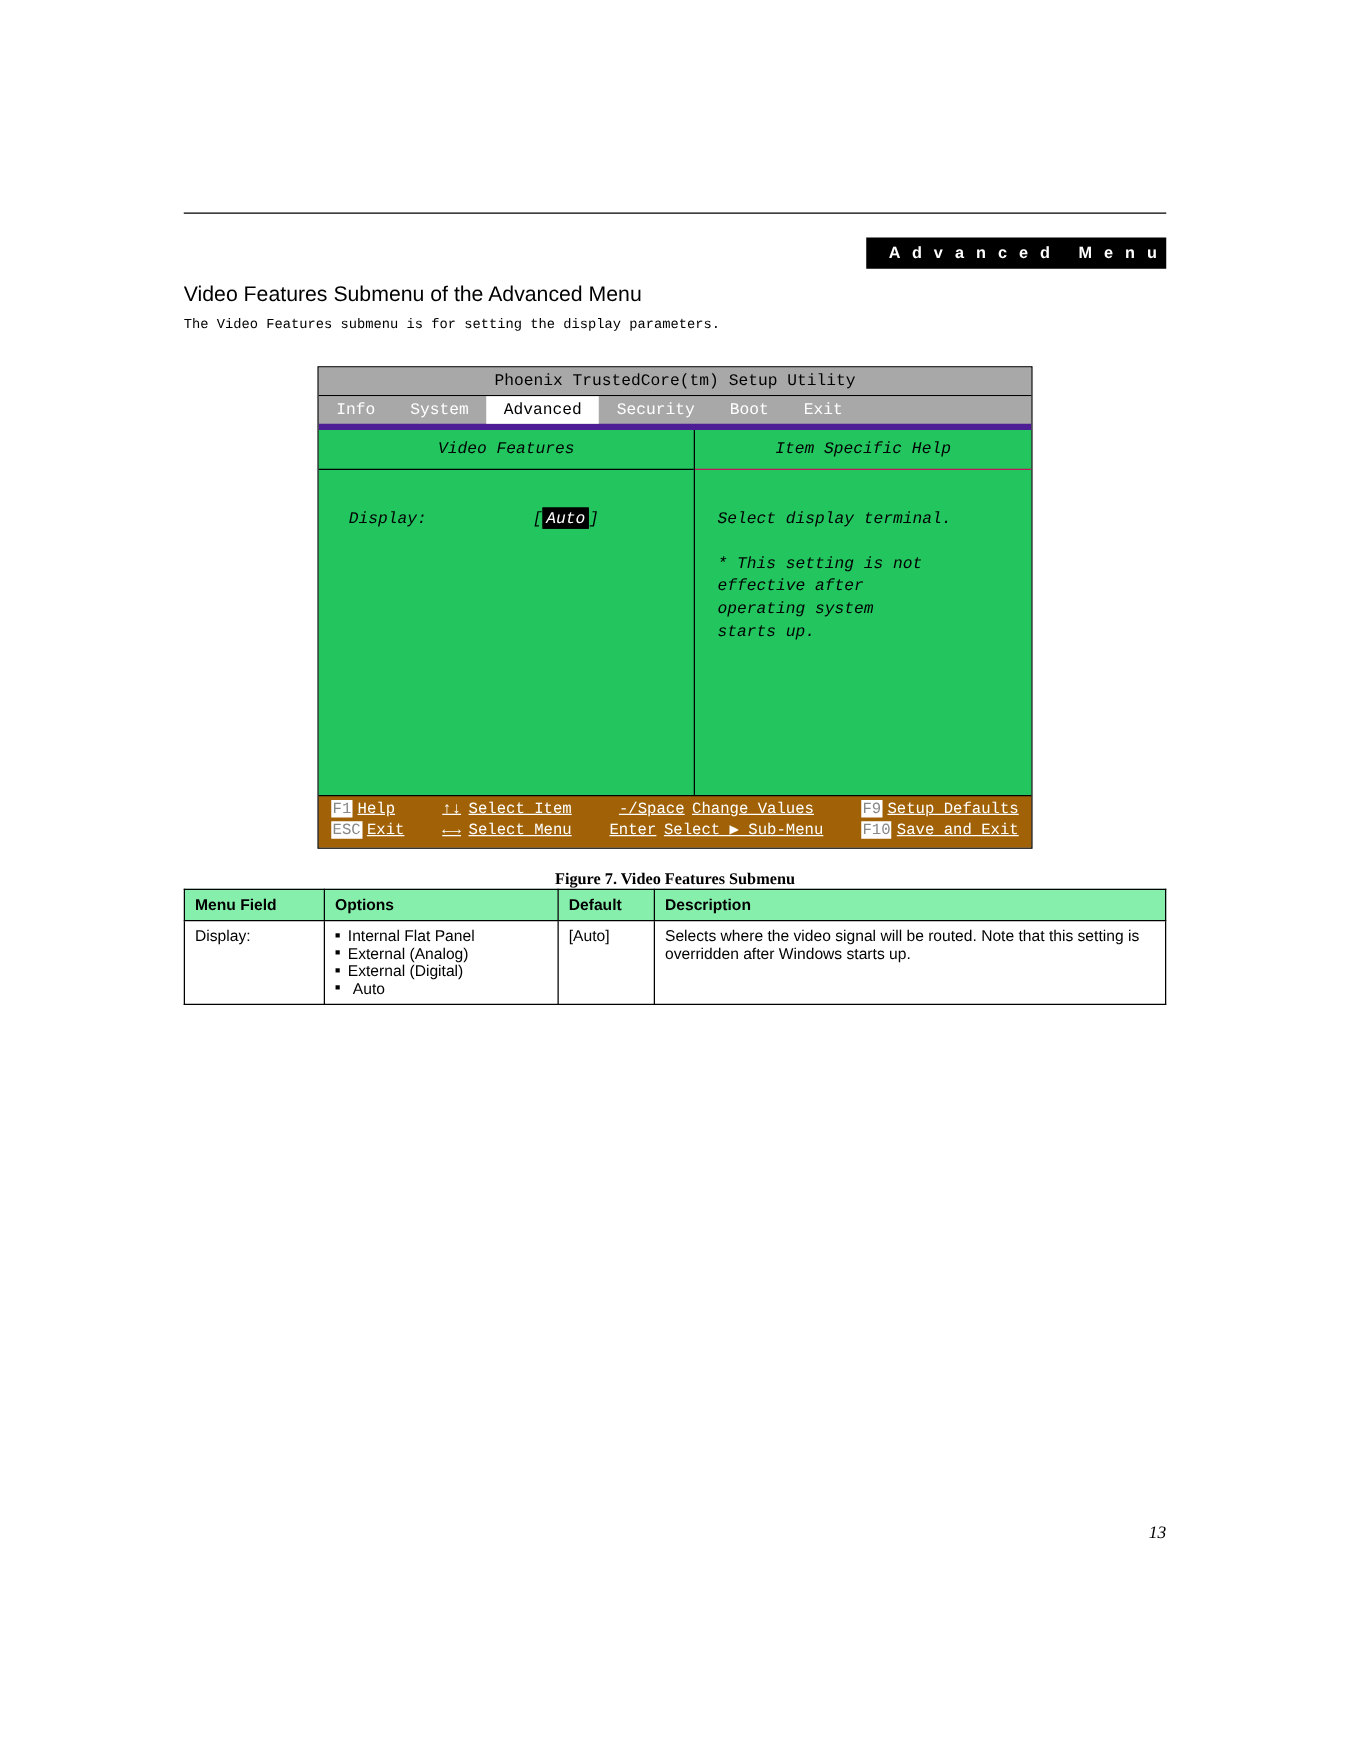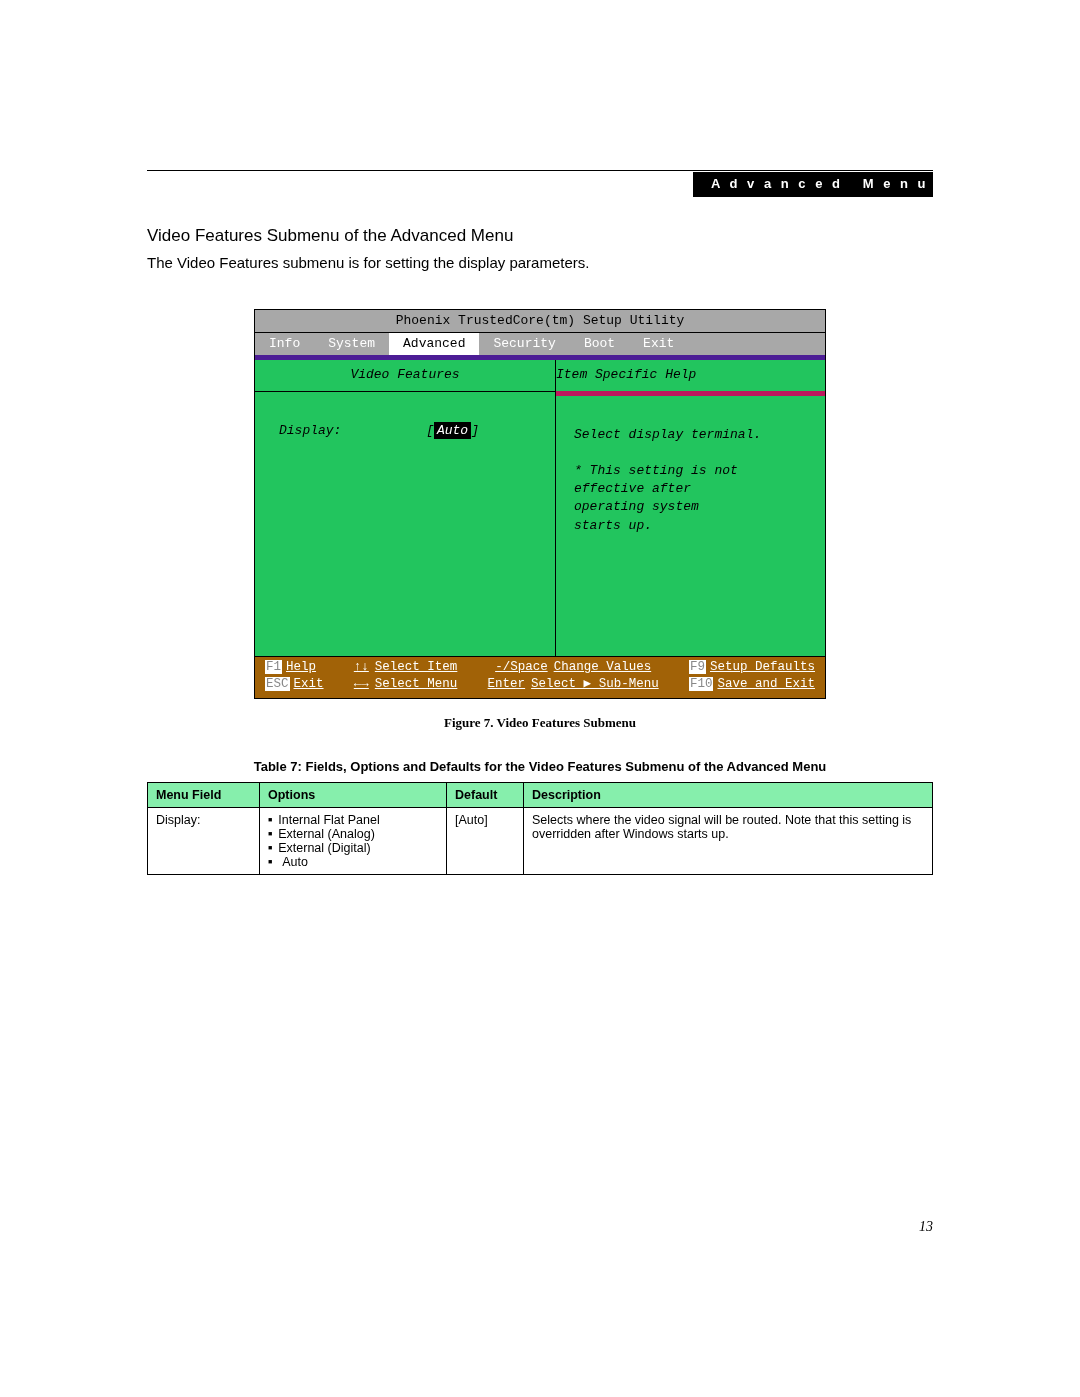--- a/index.html
+++ b/index.html
@@ -19,21 +19,21 @@
   .header-line {
     position: absolute;
     left: 147px;
     right: 147px;
     top: 170px;
     border-top: 1px solid #000;
   }
   .header-badge {
     position: absolute;
     right: 147px;
-    top: 172px;
+    top: 190px;
     background: #000;
     color: #fff;
     font-family: Arial, Helvetica, sans-serif;
     font-size: 13px;
     font-weight: bold;
     letter-spacing: 3px;
     white-space: pre;
     padding: 4px 18px 6px 18px;
     text-align: center;
     width: 240px;
@@ -42,23 +42,23 @@
   .content {
     margin-top: 56px;
   }
   .title {
     font-family: Arial, Helvetica, sans-serif;
     font-size: 17px;
     font-weight: normal;
     margin-bottom: 8px;
   }
   .intro {
-    font-family: Liberation Sans, sans-serif;
-    font-size: 15px;
-    margin-bottom: 38px;
+    font-family: Liberation Mono, monospace;
+    font-size: 11px;
+    margin-bottom: 27px;
   }
 
   
   .bios-wrap {
     margin: 0 auto;
     width: 572px;
   }
   .bios {
     border: 1px solid #000;
     font-family: "Courier New", monospace;
@@ -98,22 +98,23 @@
   }
   .bios-right {
     flex: 1;
   }
   .bios-left-header {
     text-align: center;
     padding: 6px 0;
     border-bottom: 1px solid #000;
   }
   .bios-right-header {
+    text-align: center;
     padding: 6px 0;
-    border-bottom: 5px solid #be185d;
+    border-bottom: 1px solid #be185d;
   }
   .bios-left-body {
     height: 260px;
     padding: 30px 24px;
     box-sizing: border-box;
   }
   .bios-right-body {
     height: 260px;
     padding: 30px 18px;
     box-sizing: border-box;
@@ -266,21 +267,20 @@
             <span class="grp"><span class="fk">ESC</span><span class="klabel">Exit</span></span>
             <span class="grp"><span class="fkey">←→</span><span class="klabel">Select Menu</span></span>
             <span class="grp"><span class="fkey">Enter</span><span class="klabel">Select ▶ Sub-Menu</span></span>
             <span class="grp"><span class="fk">F10</span><span class="klabel">Save and Exit</span></span>
           </div>
         </div>
       </div>
     </div>
 
     <div class="figure-caption">Figure 7.  Video Features Submenu</div>
-    <div class="table-caption">Table 7: Fields, Options and Defaults for the Video Features Submenu of the Advanced Menu</div>
 
     <table class="data-table">
       <thead>
         <tr>
           <th style="width:95px">Menu Field</th>
           <th style="width:170px">Options</th>
           <th style="width:60px">Default</th>
           <th>Description</th>
         </tr>
       </thead>

